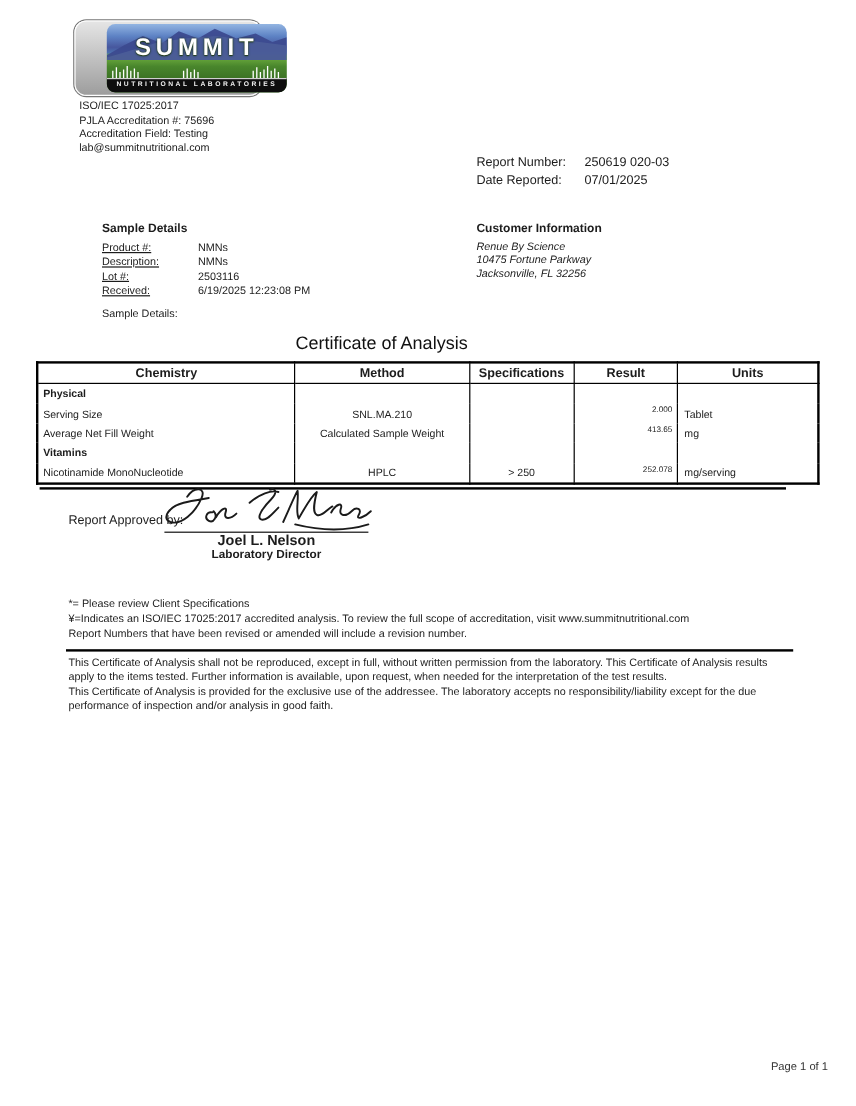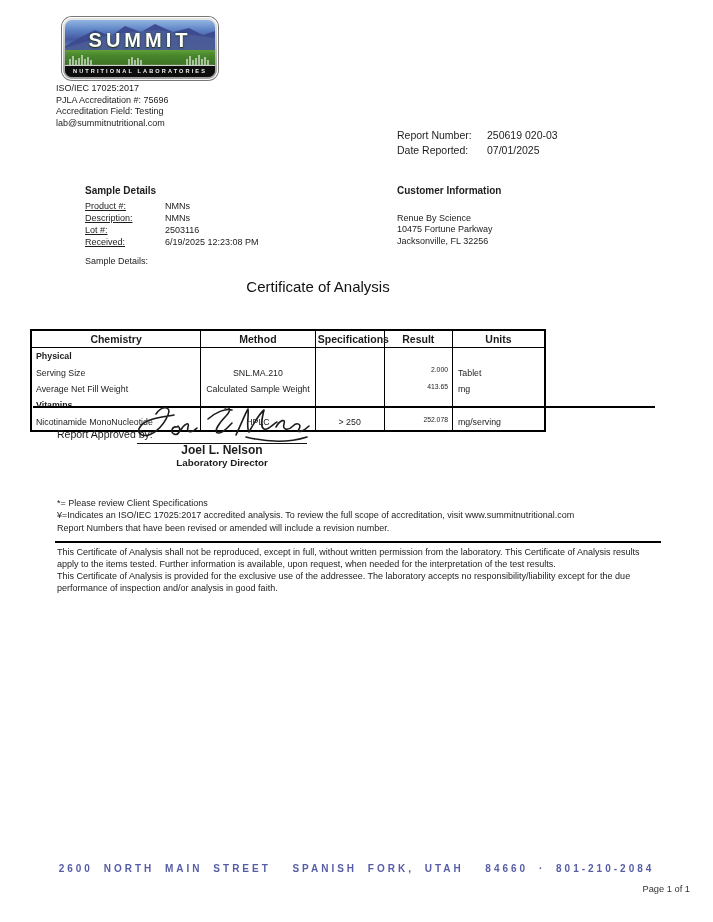--- a/index.html
+++ b/index.html
@@ -4,54 +4,54 @@
 <style>
   html,body{margin:0;padding:0;background:#ffffff;}
   body{font-family:"Liberation Sans","DejaVu Sans",sans-serif;color:#1c1c1c;}
   #page{position:relative;width:713px;height:922px;background:#ffffff;overflow:hidden;}
 
   
   .logo-frame{position:absolute;left:62px;top:17px;width:156px;height:63px;
     border-radius:10px;background:linear-gradient(180deg,#e6e6e6,#9c9c9c);
     box-shadow:0 0 0 1px #777,inset 0 0 0 1px #fff;padding:3px;box-sizing:border-box;}
   .logo-inner{position:relative;width:100%;height:100%;border-radius:7px;overflow:hidden;
-    background:linear-gradient(180deg,#93b5e2 0%,#5d82c4 18%,#47579e 34%,#4b6fae 42%,#6fae3f 47%,#49862c 62%,#2c5c1a 100%);}
+    background:linear-gradient(180deg,#93b5e2 0%,#5d82c4 18%,#47579e 34%,#4b6fae 42%,#6fae3f 47%,#49862c 62%,#2c5c1a 100%);margin-left:24px;}
   .logo-mountains{position:absolute;left:0;top:0;width:100%;height:30px;}
   .logo-brand{position:absolute;left:0;right:0;top:9px;text-align:center;
     font-size:20px;font-weight:bold;letter-spacing:4px;color:#ffffff;
     text-shadow:0 1px 1px #1e3a12,0 0 2px #1e3a12;}
   .logo-peaks{position:absolute;left:0;bottom:11px;width:100%;height:13px;}
   .logo-banner{position:absolute;left:0;right:0;bottom:0;height:11px;background:#0d0d0d;
     border-top:1px solid #cfcfcf;color:#f2f2f2;font-size:5.6px;font-weight:bold;
     letter-spacing:2.1px;text-align:center;line-height:11px;}
 
   
-  .accred{position:absolute;left:56px;top:83px;font-size:9px;line-height:11.7px;color:#222;}
+  .accred{position:absolute;left:66px;top:83px;font-size:9px;line-height:11.7px;color:#222;}
 
   
   .report-info{position:absolute;left:397px;top:128px;font-size:10.5px;line-height:15px;}
   .report-info .row{display:flex;}
   .report-info .lbl{width:90px;}
   .report-info .val{}
 
   
   .block-head{font-size:10px;font-weight:bold;}
   .sample{position:absolute;left:85px;top:185px;font-size:9px;line-height:12px;}
   .sample .rows{margin-top:3px;}
   .sample .row{display:flex;}
   .sample .lbl{width:80px;text-decoration:underline;}
   .customer{position:absolute;left:397px;top:185px;font-size:9px;line-height:11.6px;}
-  .customer .lines{margin-top:16px;}
+  .customer .lines{margin-top:3px;font-style:italic;}
   .sample-extra{position:absolute;left:85px;top:256px;font-size:9px;}
 
   
   .coa-title{position:absolute;left:0;top:278px;width:636px;text-align:center;
     font-size:15px;color:#111;}
-  table.coa{position:absolute;left:30px;top:301px;width:516px;border-collapse:collapse;
-    table-layout:fixed;border:2px solid #000;margin-top:28px;}
+  table.coa{position:absolute;left:30px;top:301px;width:653px;border-collapse:collapse;
+    table-layout:fixed;border:2px solid #000;}
   table.coa th{border:1.5px solid #000;border-bottom:1.8px solid #000;
     font-size:10.5px;font-weight:bold;padding:1px 2px;height:14px;text-align:center;}
   table.coa td{border-left:1px solid #000;border-right:1px solid #000;border-top:none;border-bottom:none;
     font-size:8.8px;padding:0 3px;height:14.4px;vertical-align:middle;}
   table.coa td.chem{text-align:left;padding-left:4px;}
   table.coa tr.section td.chem{font-weight:bold;}
   table.coa td.method,table.coa td.spec{text-align:center;}
   table.coa td.result{text-align:right;font-size:6.8px;vertical-align:top;padding-top:2px;padding-right:4px;}
   table.coa td.units{text-align:left;padding-left:5px;}
 
@@ -252,16 +252,15 @@
     <div>Report Numbers that have been revised or amended will include a revision number.</div>
   </div>
 
   <div class="rule2"></div>
 
   <div class="disclaimer">
     <p>This Certificate of Analysis shall not be reproduced, except in full, without written permission from the laboratory. This Certificate of Analysis results apply to the items tested. Further information is available, upon request, when needed for the interpretation of the test results.</p>
     <p>This Certificate of Analysis is provided for the exclusive use of the addressee. The laboratory accepts no responsibility/liability except for the due performance of inspection and/or analysis in good faith.</p>
   </div>
 
-  <div class="footer-address">2600 NORTH MAIN STREET  SPANISH FORK, UTAH  84660 · 801-210-2084</div>
   <div class="page-number">Page 1 of 1</div>
 
 </div>
 
 </body></html>

